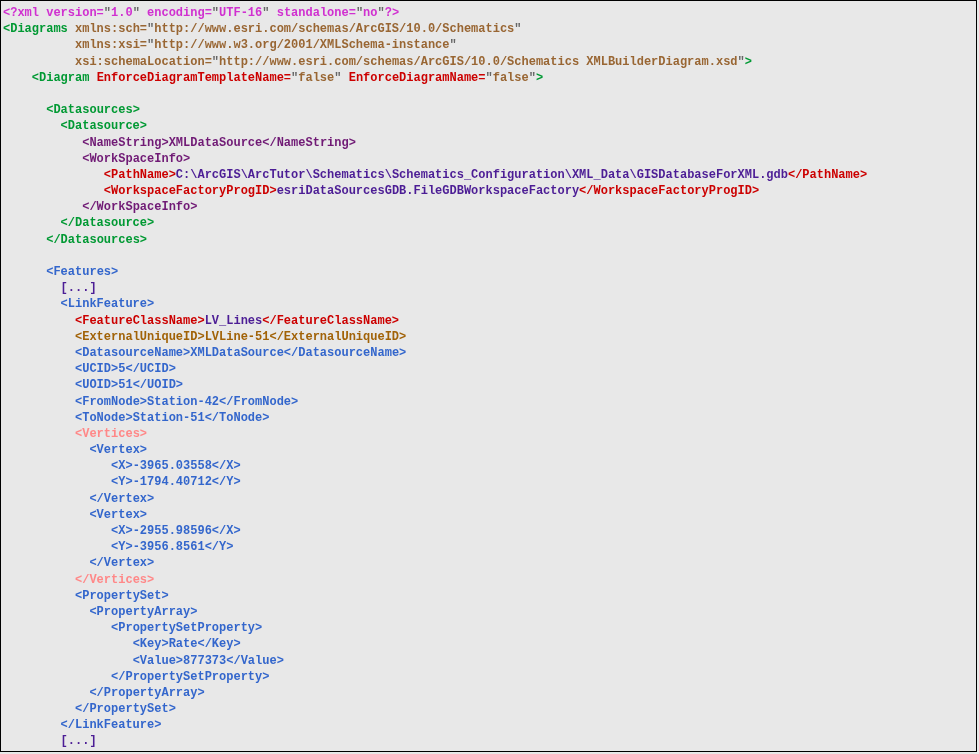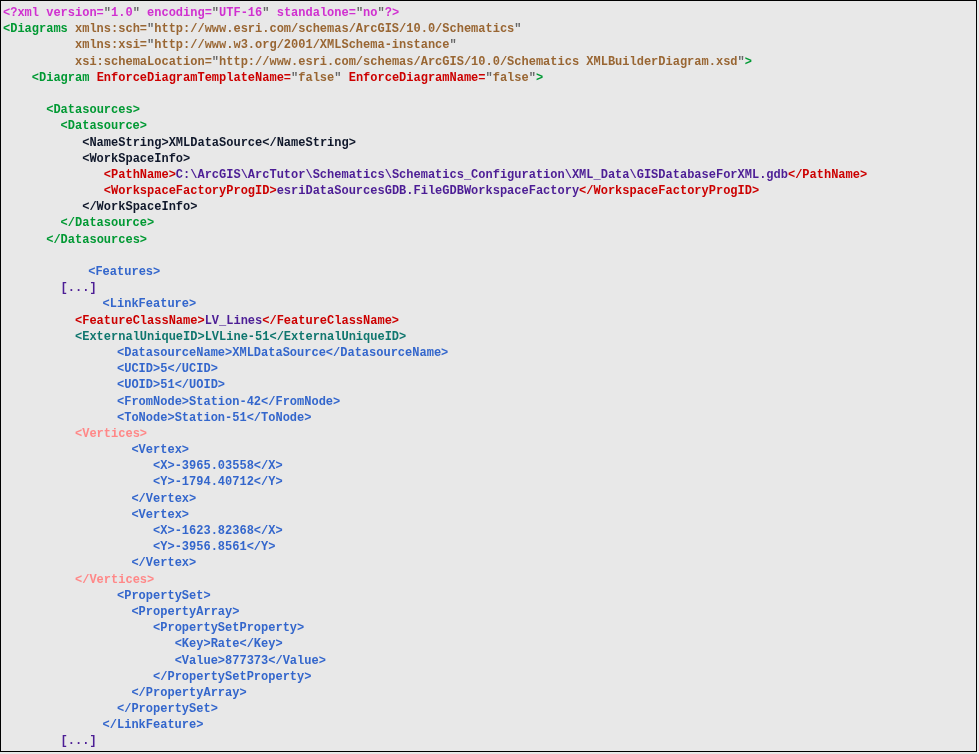--- a/index.html
+++ b/index.html
@@ -18,23 +18,23 @@
     height: 752px;
     box-sizing: border-box;
     padding: 4px 2px;
     white-space: pre;
     overflow: hidden;
   }
   .magenta { color: #d030d0; }
   .green { color: #009933; margin-top: 8px; }
   .red { color: #cc0000; margin-top: 8px; }
   .brown { color: #996633; }
-  .blue { color: #3366cc; margin-left: 42px; }
-  .teal { color: #0f172a; }
-  .gold { color: #0f766e; }
+  .blue { color: #3366cc; }
+  .teal { color: #701a75; }
+  .gold { color: #a16207; }
   .pink { color: #ff8888; }
   .black { color: #4c1d95; }
   .quote { color: #666; }
 </style>
 </head>
 <body>
 
 <div class="container"><span class="magenta">&lt;?xml version=<span class="quote">"</span><span>1.0</span><span class="quote">"</span> encoding=<span class="quote">"</span><span>UTF-16</span><span class="quote">"</span> standalone=<span class="quote">"</span><span>no</span><span class="quote">"</span>?&gt;</span>
 <span><span class="green">&lt;Diagrams</span> <span class="brown">xmlns:sch=<span class="quote">"</span><span>http://www.esri.com/schemas/ArcGIS/10.0/Schematics</span><span class="quote">"</span></span></span>
           <span class="brown">xmlns:xsi=<span class="quote">"</span><span>http://www.w3.org/2001/XMLSchema-instance</span><span class="quote">"</span></span>
@@ -60,21 +60,21 @@
           <span class="blue">&lt;UCID&gt;<span>5</span>&lt;/UCID&gt;</span>
           <span class="blue">&lt;UOID&gt;<span>51</span>&lt;/UOID&gt;</span>
           <span class="blue">&lt;FromNode&gt;<span>Station-42</span>&lt;/FromNode&gt;</span>
           <span class="blue">&lt;ToNode&gt;<span>Station-51</span>&lt;/ToNode&gt;</span>
           <span class="pink">&lt;Vertices&gt;</span>
             <span class="blue">&lt;Vertex&gt;</span>
                <span class="blue">&lt;X&gt;<span>-3965.03558</span>&lt;/X&gt;</span>
                <span class="blue">&lt;Y&gt;<span>-1794.40712</span>&lt;/Y&gt;</span>
             <span class="blue">&lt;/Vertex&gt;</span>
             <span class="blue">&lt;Vertex&gt;</span>
-               <span class="blue">&lt;X&gt;<span>-1623.82368</span>&lt;/X&gt;</span>
+               <span class="blue">&lt;X&gt;<span>-2955.98596</span>&lt;/X&gt;</span>
                <span class="blue">&lt;Y&gt;<span>-3956.8561</span>&lt;/Y&gt;</span>
             <span class="blue">&lt;/Vertex&gt;</span>
           <span class="pink">&lt;/Vertices&gt;</span>
           <span class="blue">&lt;PropertySet&gt;</span>
             <span class="blue">&lt;PropertyArray&gt;</span>
                <span class="blue">&lt;PropertySetProperty&gt;</span>
                   <span class="blue">&lt;Key&gt;<span>Rate</span>&lt;/Key&gt;</span>
                   <span class="blue">&lt;Value&gt;<span>877373</span>&lt;/Value&gt;</span>
                <span class="blue">&lt;/PropertySetProperty&gt;</span>
             <span class="blue">&lt;/PropertyArray&gt;</span>

